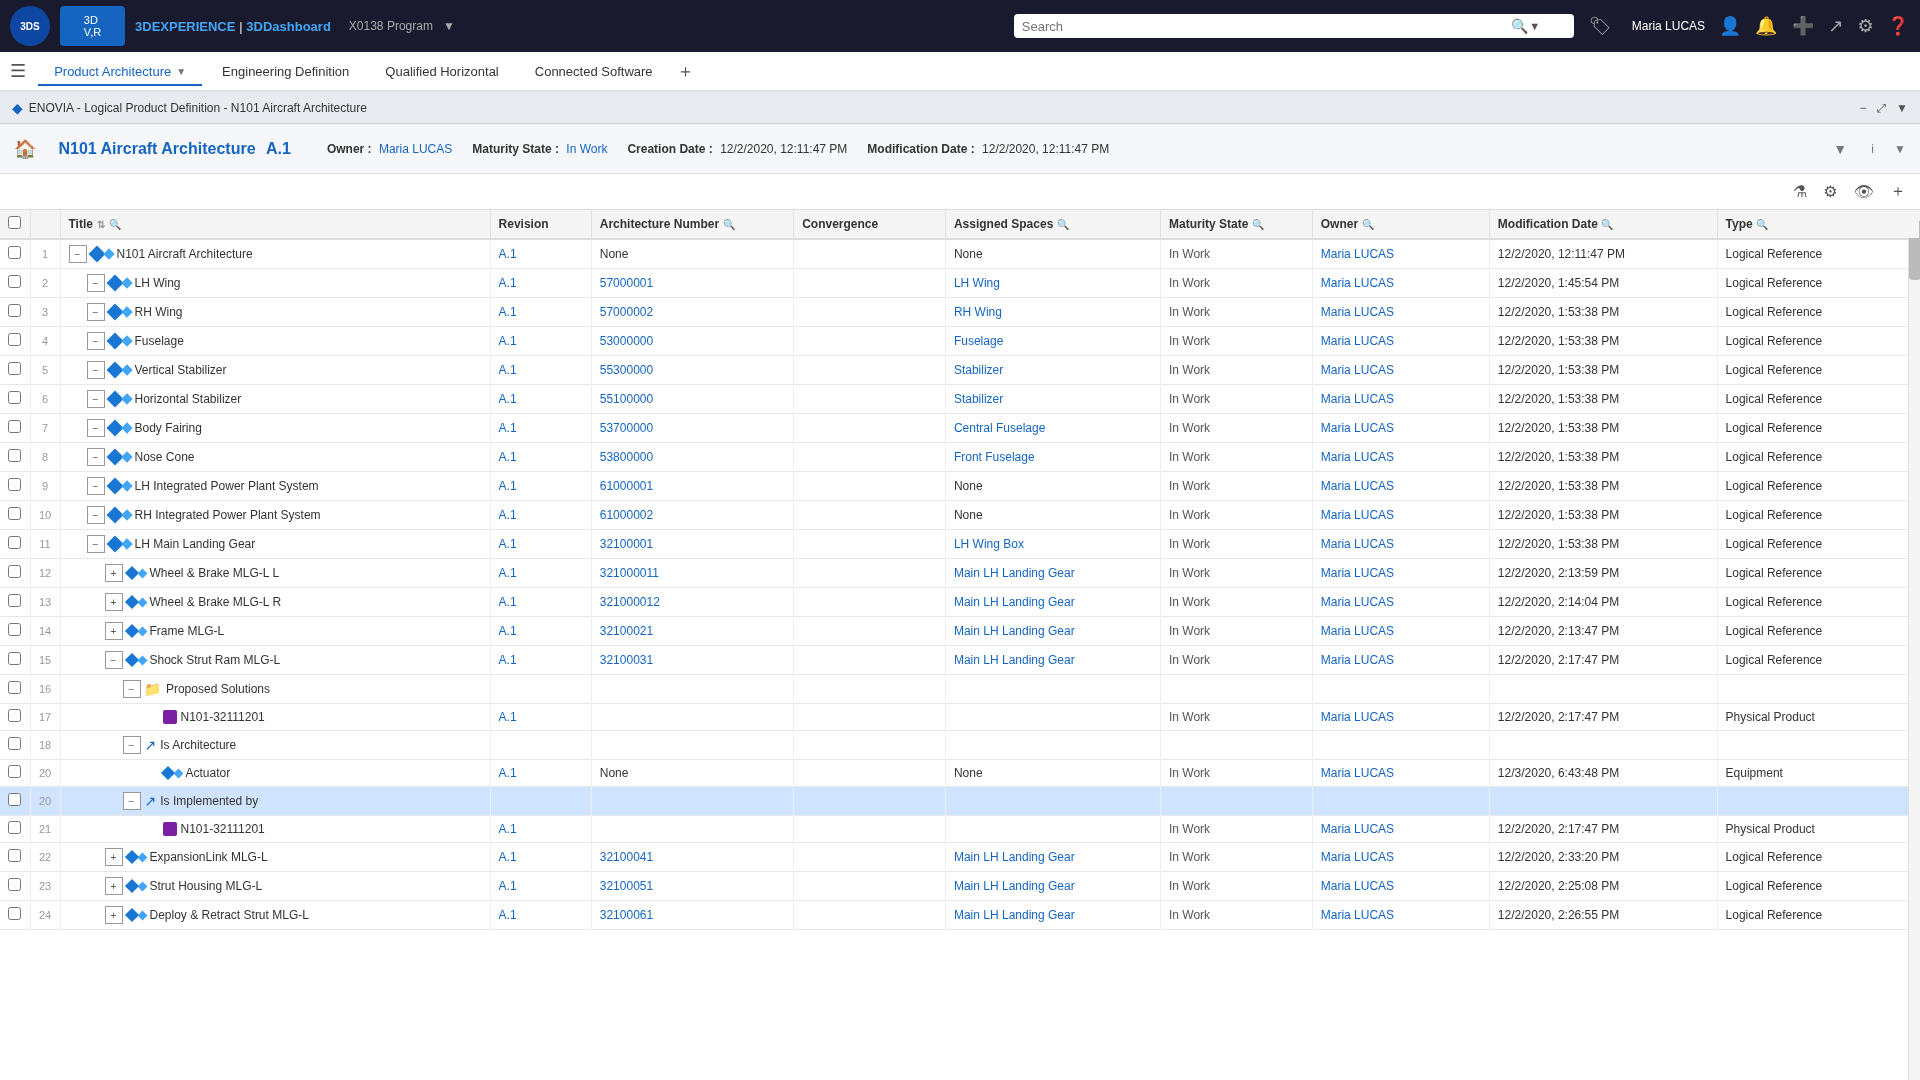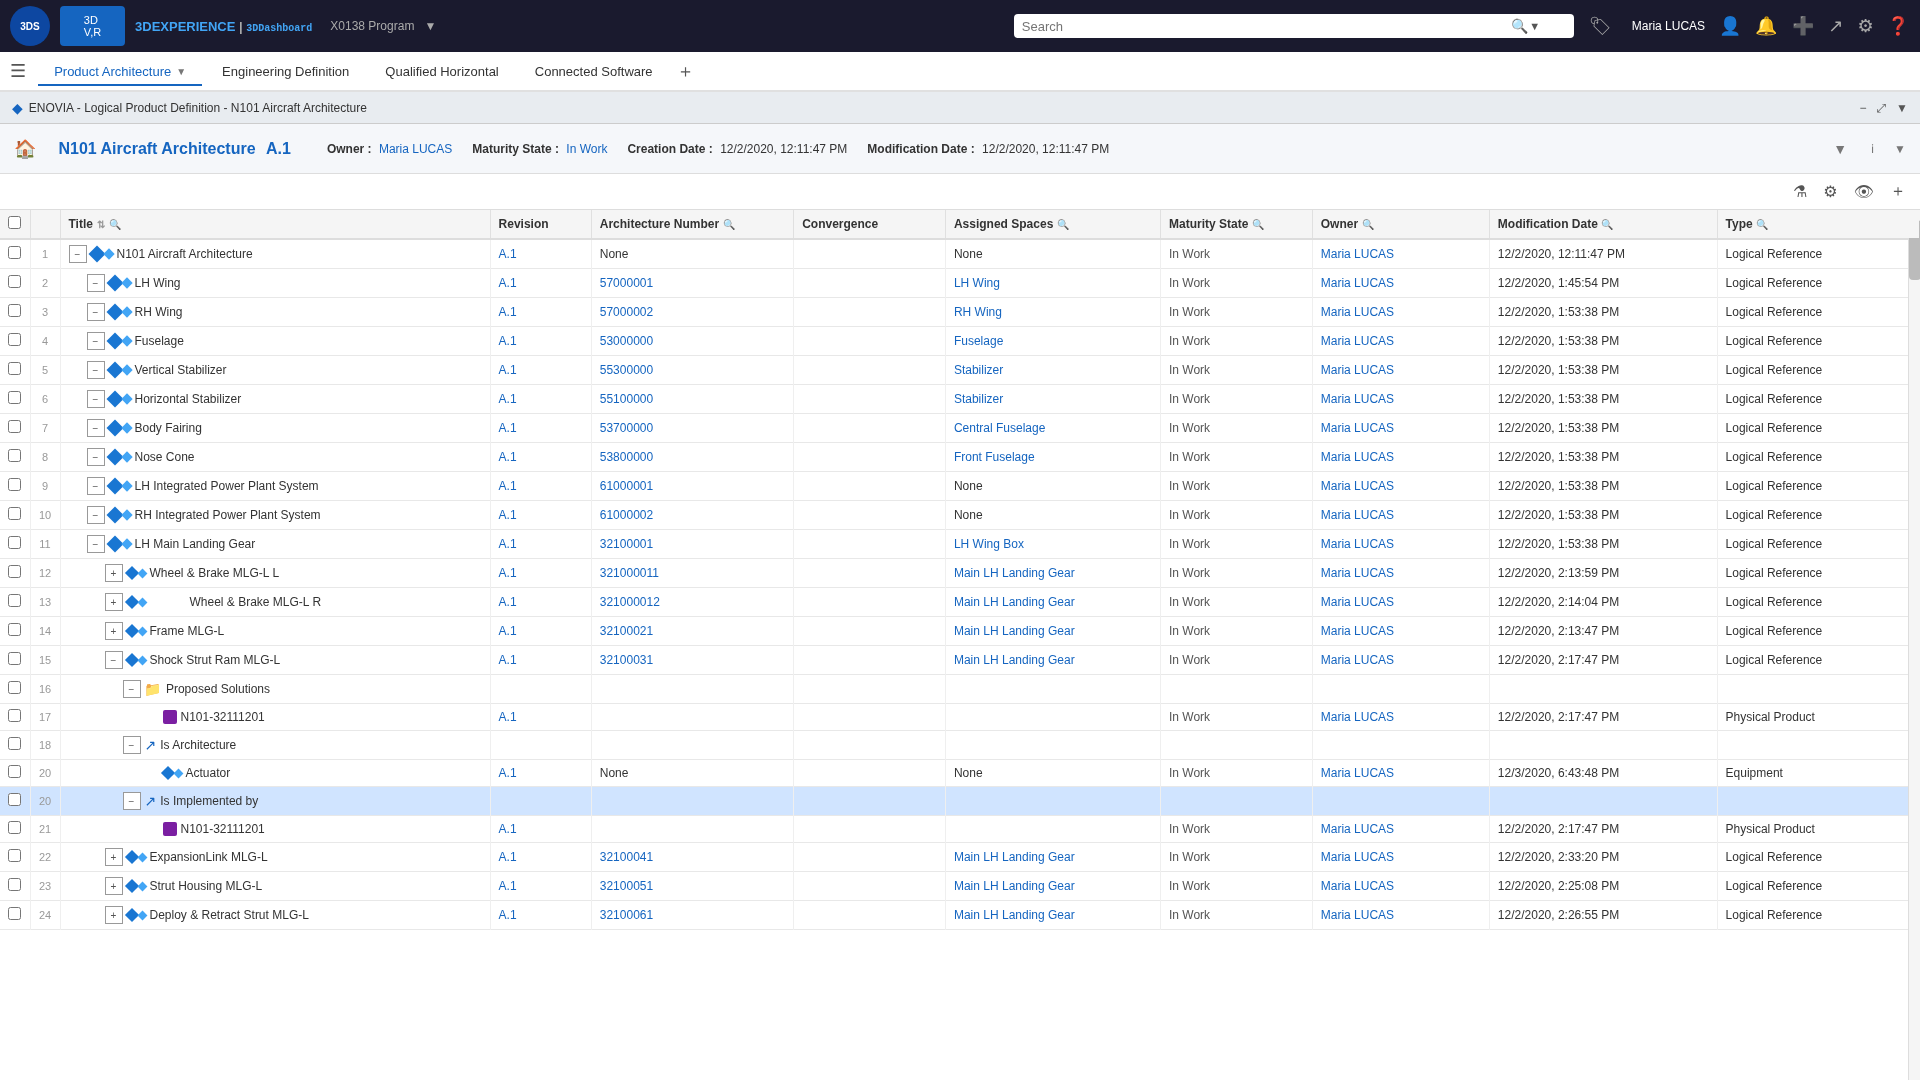--- a/index.html
+++ b/index.html
@@ -7,21 +7,21 @@
 
     
     .topbar {
       display: flex; align-items: center; height: 52px;
       background: #1a1a2e; padding: 0 10px; gap: 10px;
     }
     .topbar-logo { width: 40px; height: 40px; background: #0d47a1; border-radius: 50%; display: flex; align-items: center; justify-content: center; color: white; font-size: 10px; font-weight: bold; }
     .topbar-compass { width: 65px; height: 40px; background: #1565c0; border-radius: 4px; display: flex; align-items: center; justify-content: center; color: white; font-size: 9px; }
     .topbar-brand { color: white; font-size: 13px; font-weight: bold; }
     .topbar-brand span { color: #42a5f5; }
-    .topbar-app { color: #42a5f5; font-size: 10px; font-family: Liberation Mono, monospace; }
+    .topbar-app { color: #42a5f5; font-size: 13px; }
     .topbar-program { color: #aaa; font-size: 12px; margin-left: 8px; }
     .topbar-search { margin-left: auto; display: flex; align-items: center; background: white; border-radius: 4px; padding: 4px 8px; width: 560px; }
     .topbar-search input { border: none; outline: none; font-size: 13px; width: 490px; }
     .topbar-search-btn { background: none; border: none; cursor: pointer; color: #555; font-size: 14px; }
     .topbar-tag { background: none; border: none; cursor: pointer; color: #aaa; font-size: 18px; margin-left: 5px; }
     .topbar-right { display: flex; align-items: center; gap: 14px; margin-left: 10px; }
     .topbar-username { color: white; font-size: 12px; }
     .topbar-icon { color: #aaa; font-size: 18px; cursor: pointer; }
 
     
@@ -507,21 +507,21 @@
         <tr>
     <td class="checkbox-col"><input type="checkbox" style=""></td>
     <td class="row-num">13</td>
     <td class="title-cell">
       <div class="title-inner" style="padding-left:36px;">
         <span class="row-expand">+</span>
         <span style="display:inline-flex;align-items:center;gap:2px;">
                 <span style="width:10px;height:10px;background:#1976d2;transform:rotate(45deg);display:inline-block;flex-shrink:0;"></span>
                 <span style="width:7px;height:7px;background:#42a5f5;transform:rotate(45deg);display:inline-block;flex-shrink:0;"></span>
               </span>
-        <span style="cursor:pointer;margin-left:40px;">Wheel &amp; Brake MLG-L R</span>
+        <span style="cursor:pointer;">Wheel &amp; Brake MLG-L R</span>
       </div>
     </td>
     <td><span class="link-blue">A.1</span></td>
     <td><span class="link-blue">321000012</span></td>
     <td></td>
     <td><span class="link-blue">Main LH Landing Gear</span></td>
     <td class="inwork-badge">In Work</td>
     <td><span class="link-blue">Maria LUCAS</span></td>
     <td>12/2/2020, 2:14:04 PM</td>
     <td>Logical Reference</td>

